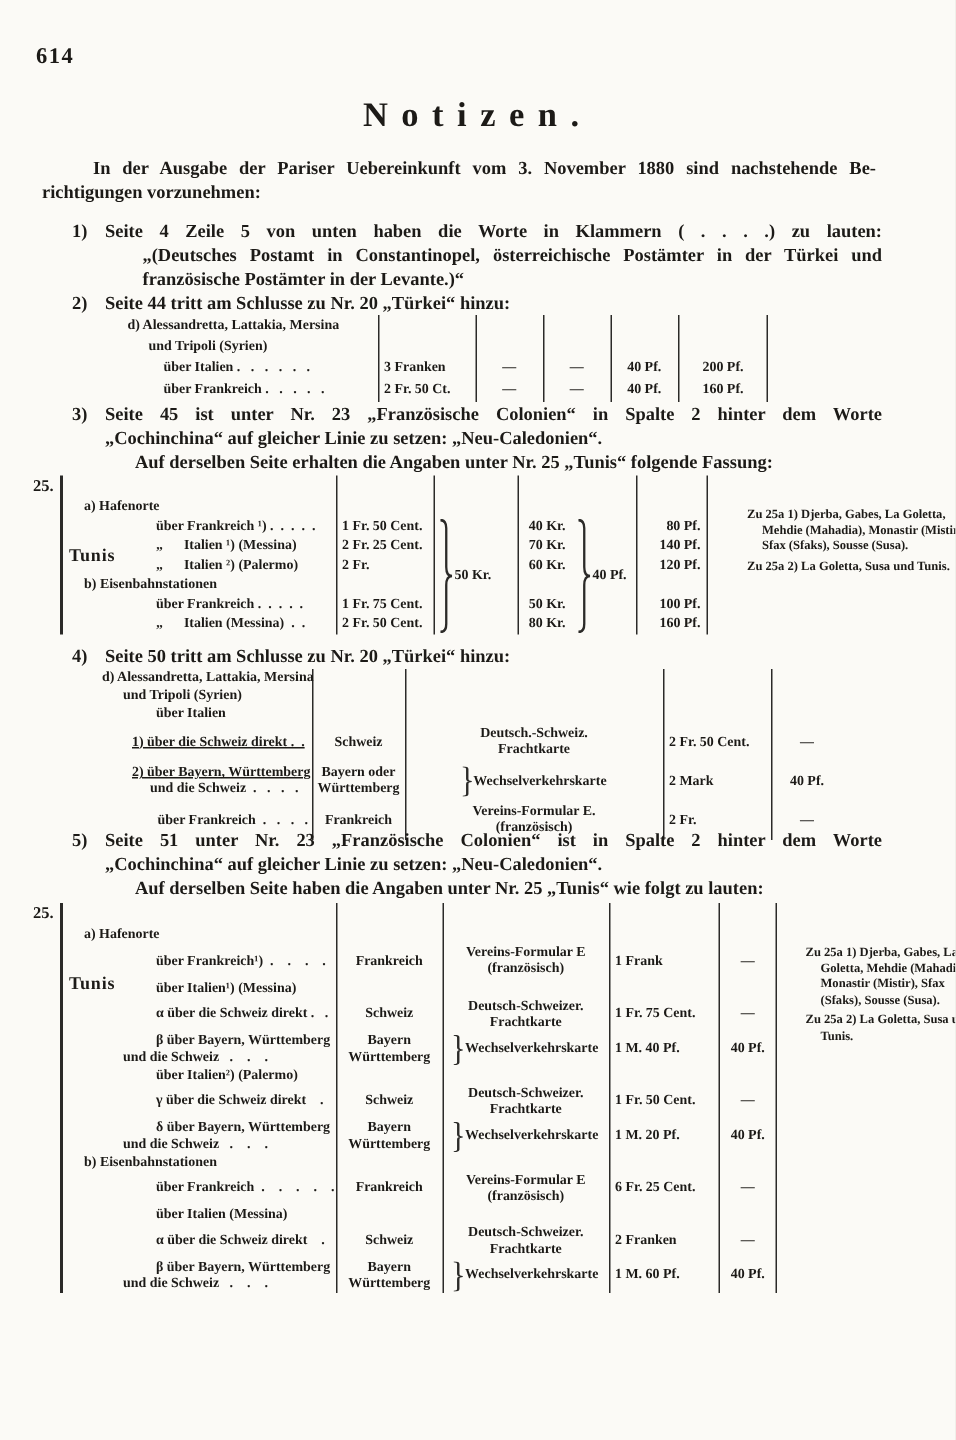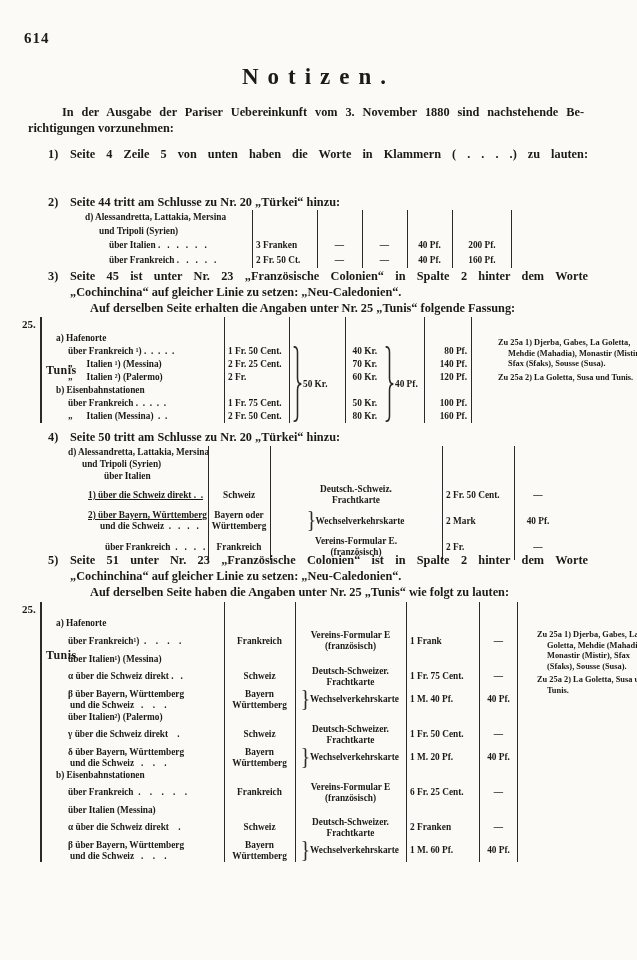--- a/index.html
+++ b/index.html
@@ -23,21 +23,21 @@
   
   .tbl{position:absolute; font-size:9.3px; line-height:11px;
        background-repeat:no-repeat; background-size:1px 100%;}
   .trow{display:grid; align-items:center;}
   .pre{white-space:pre;}
   .cell2{display:flex; flex-direction:column; justify-content:center; text-align:center; height:100%;}
   .ctr{text-align:center;}
   .rt{text-align:right; padding-right:5px;}
   .plft{padding-left:4px;}
   .ttl{font-size:12px; padding-left:4px; letter-spacing:.5px;margin-top:48px;}
-  .s1{padding-left:14px;} .s2{padding-left:26px;} .s3{padding-left:28px;}
+  .s1{padding-left:14px;} .s2{padding-left:26px;margin-left:36px;} .s3{padding-left:40px;}
   .p20{padding-left:20px;text-decoration:underline;} .p32{padding-left:32px;} .p37{padding-left:37px;}
   .r12{height:12px}.r13{height:13px}.r14{height:14px}.r15{height:15px}
   .r23{height:23px}.r24{height:24px}.r26{height:26px}
 
   
   .tA{left:85px; top:210px; width:427px;
       background-image:linear-gradient(#2b2a28,#2b2a28),linear-gradient(#2b2a28,#2b2a28),linear-gradient(#2b2a28,#2b2a28),linear-gradient(#2b2a28,#2b2a28),linear-gradient(#2b2a28,#2b2a28),linear-gradient(#2b2a28,#2b2a28);
       background-position:167px 0,232px 0,277px 0,322px 0,367px 0,426px 0;}
   .tA .trow{grid-template-columns:167px 65px 45px 45px 45px 60px;}
 
@@ -79,20 +79,24 @@
 
   <div class="intro">
     <div class="jl ind">In der Ausgabe der Pariser Uebereinkunft vom 3. November 1880 sind nachstehende Be-</div>
     <div>richtigungen vorzunehmen:</div>
   </div>
 
   <div class="item" style="top:146px">
     <span class="inum">1)</span>
     <div class="ibody">
       <div class="jl">Seite 4 Zeile 5 von unten haben die Worte in Klammern ( . . . .) zu lauten:</div>
+      <div class="quote">
+        <div class="jl">„(Deutsches Postamt in Constantinopel, österreichische Postämter in der Türkei und</div>
+        <div>französische Postämter in der Levante.)“</div>
+      </div>
     </div>
   </div>
 
   <div class="item" style="top:194px">
     <span class="inum">2)</span>
     <div class="ibody">
       <div>Seite 44 tritt am Schlusse zu Nr. 20 „Türkei“ hinzu:</div>
     </div>
   </div>
 

